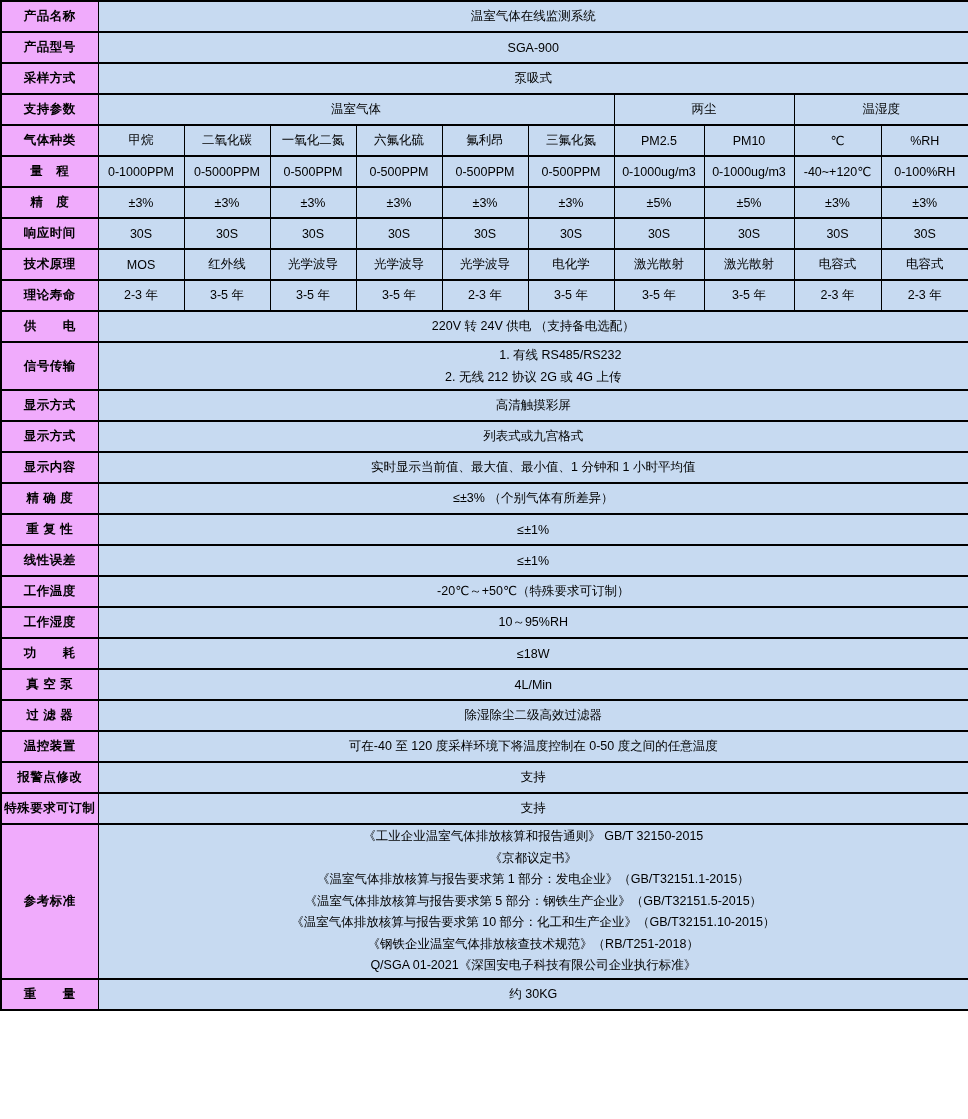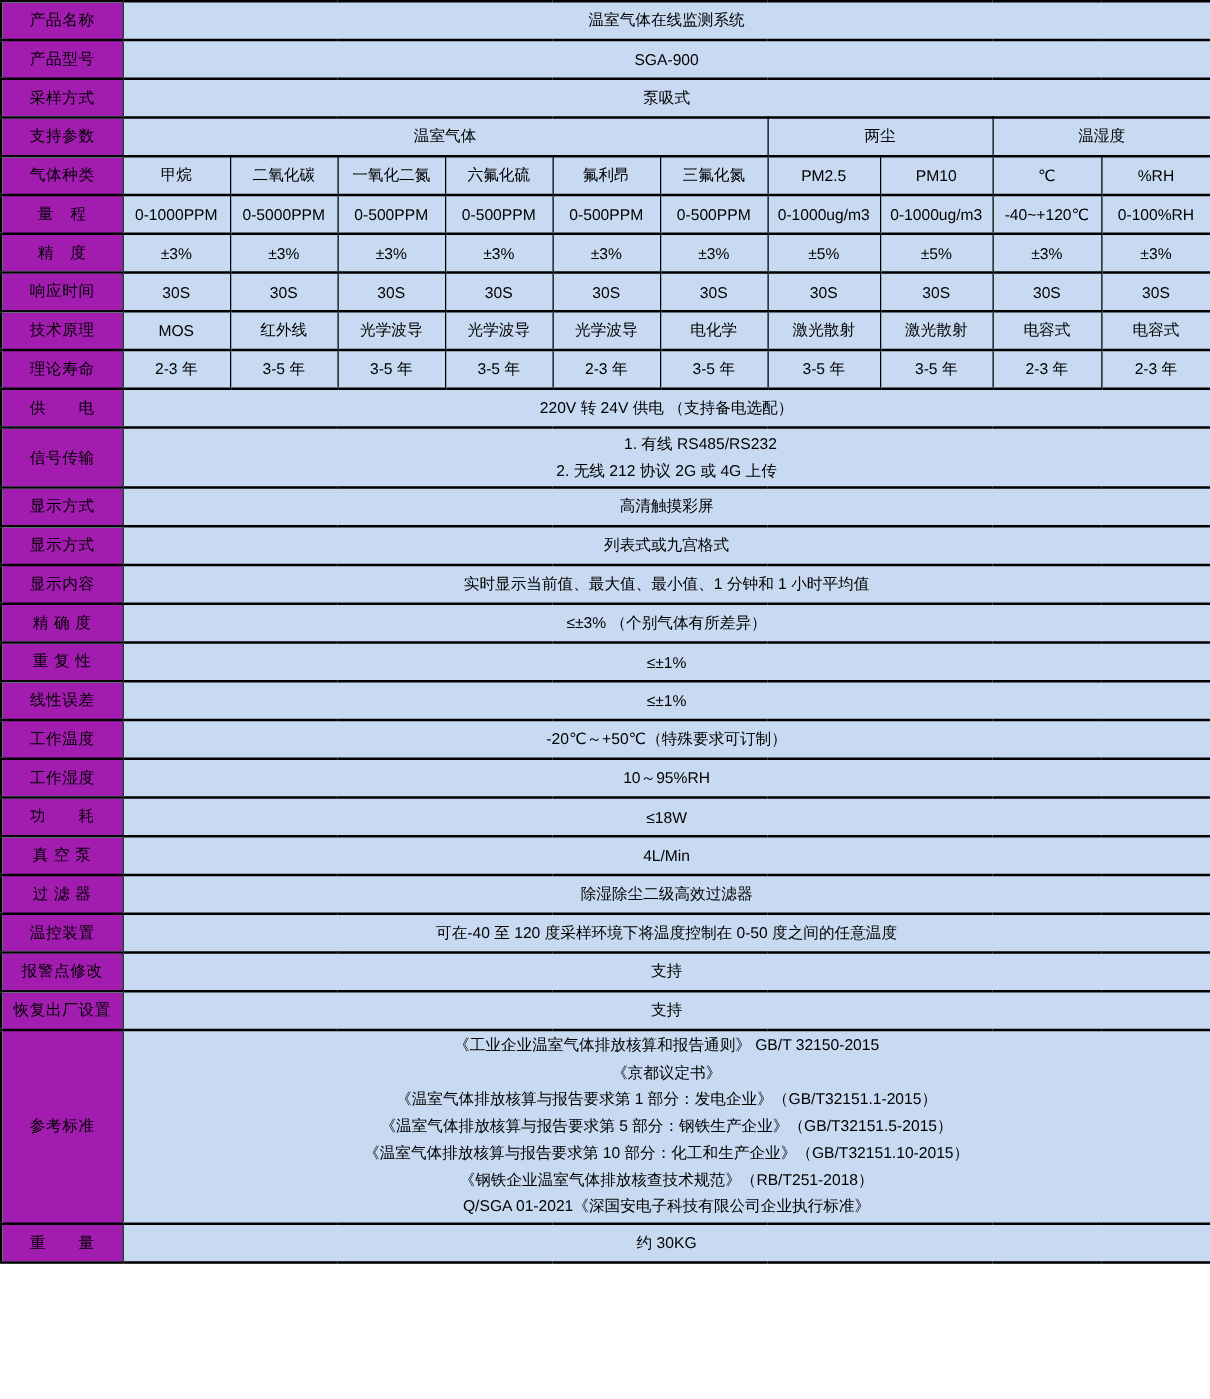--- a/index.html
+++ b/index.html
@@ -22,22 +22,22 @@
     border-bottom:2px solid #000;
     text-align:center;
     vertical-align:middle;
     font-size:12.5px;
     padding:1px 2px;
     overflow:hidden;
     word-break:break-all;
   }
   table.spec tr{height:31px;}
   td.label{
-    background:#a21caf;
-    font-weight:normal;
+    background:#f0abfc;
+    font-weight:bold;
     font-size:13.5px;
     letter-spacing:0.5px;
   }
   td.val{background:#C7DAF1;}
   .lines div{line-height:21.5px;}
   .lines-block{
     display:inline-block;
     text-align:left;
   }
   .lines-block div{line-height:22px;text-align:right;}
@@ -211,21 +211,21 @@
       </tr>
       <tr>
         <td class="label">温控装置</td>
         <td class="val" colspan="10">可在-40 至 120 度采样环境下将温度控制在 0-50 度之间的任意温度</td>
       </tr>
       <tr>
         <td class="label">报警点修改</td>
         <td class="val" colspan="10">支持</td>
       </tr>
       <tr>
-        <td class="label">恢复出厂设置</td>
+        <td class="label">特殊要求可订制</td>
         <td class="val" colspan="10">支持</td>
       </tr>
       <tr>
         <td class="label">参考标准</td>
         <td class="val" colspan="10">
           <div class="lines">
             <div><span class="u">《工业企业温室气体排放核算和报告通则》</span><span> GB/T 32150-2015</span></div>
             <div>《京都议定书》</div>
             <div>《温室气体排放核算与报告要求第 1 部分：发电企业》（GB/T32151.1-2015）</div>
             <div>《温室气体排放核算与报告要求第 5 部分：钢铁生产企业》（GB/T32151.5-2015）</div>

